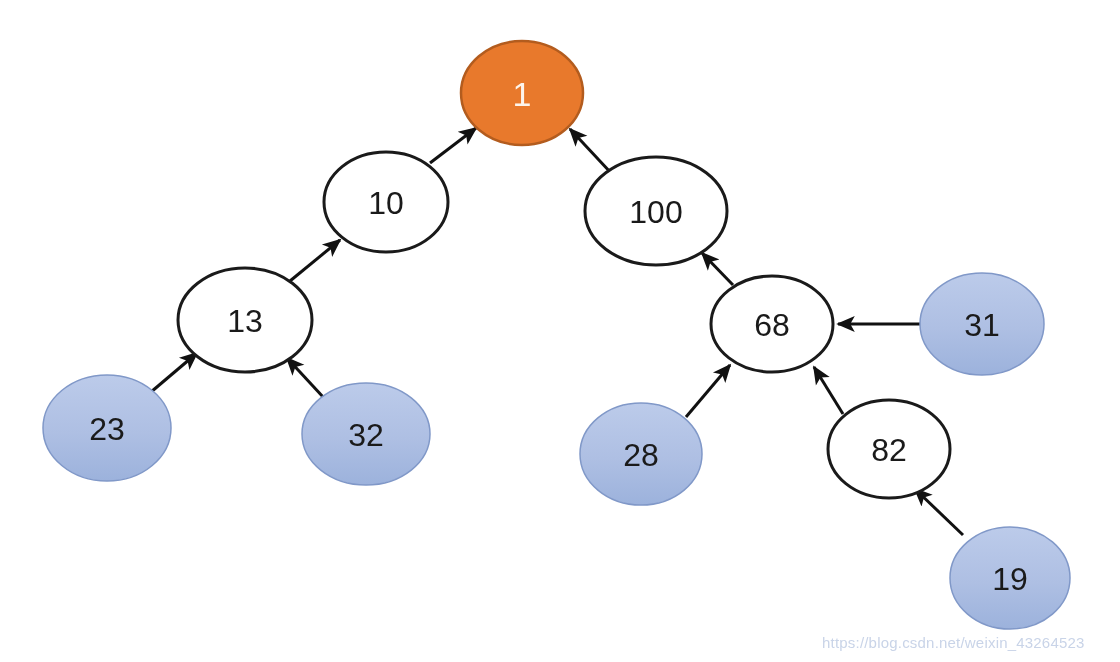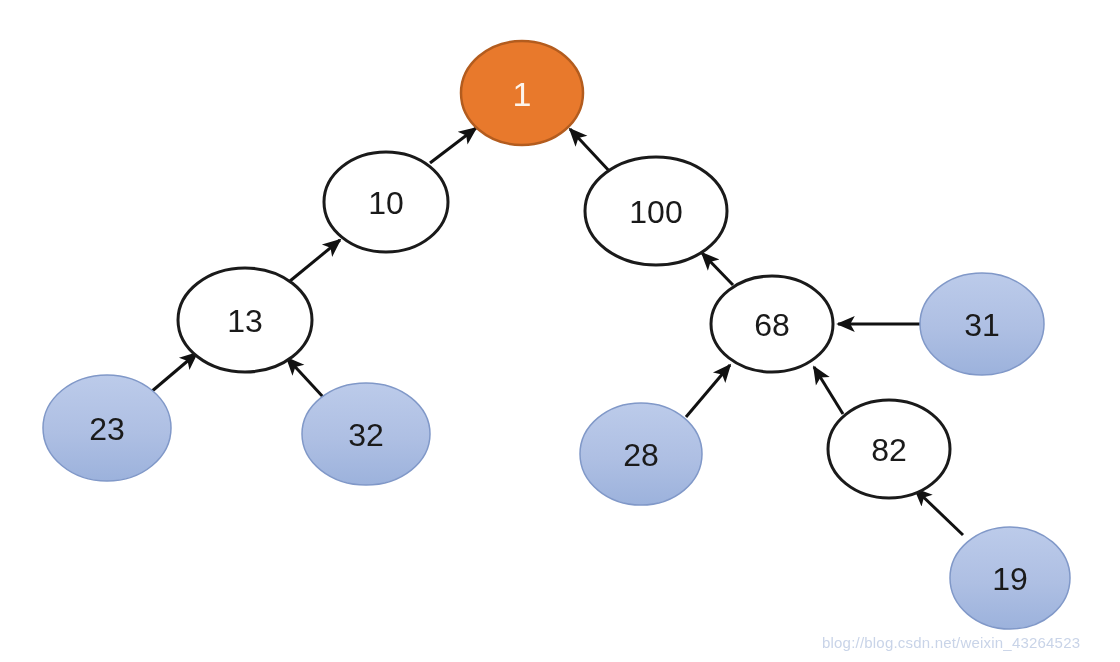--- a/index.html
+++ b/index.html
@@ -112,15 +112,15 @@
           <ellipse cx="889" cy="449" rx="61" ry="49" fill="#ffffff" stroke="#1a1a1a" stroke-width="3"></ellipse>
           <text class="node-label" x="889" y="450" font-size="32" fill="#1a1a1a">82</text>
         </g>
         <g>
           <ellipse cx="1010" cy="578" rx="60" ry="51" fill="url(#leafGrad)" stroke="#8098c8" stroke-width="1.5"></ellipse>
           <text class="node-label" x="1010" y="579" font-size="32" fill="#1a1a1a">19</text>
         </g>
       </g>
   </svg>
 
-  <div class="watermark-text">blog://blog.csdn.net/weixin_43264523</div>
+  <div class="watermark-text">https://blog.csdn.net/weixin_43264523</div>
 
 </div>
 
 </body></html>

